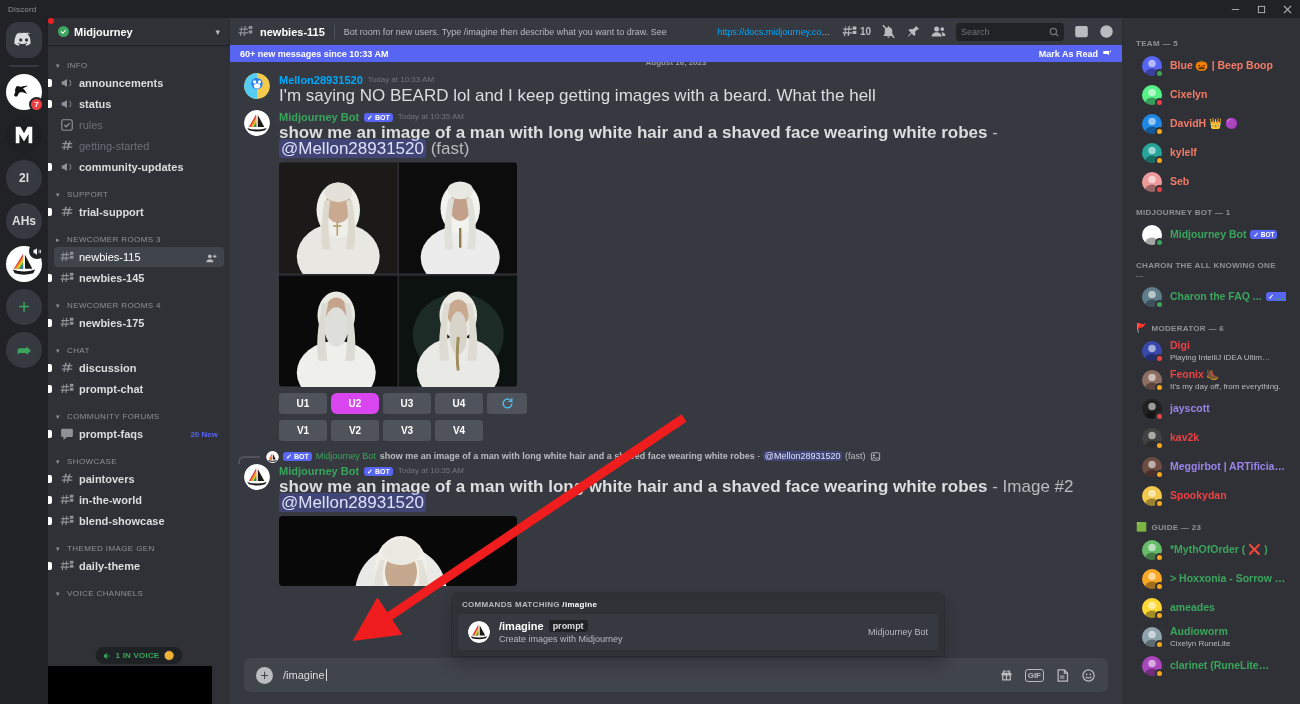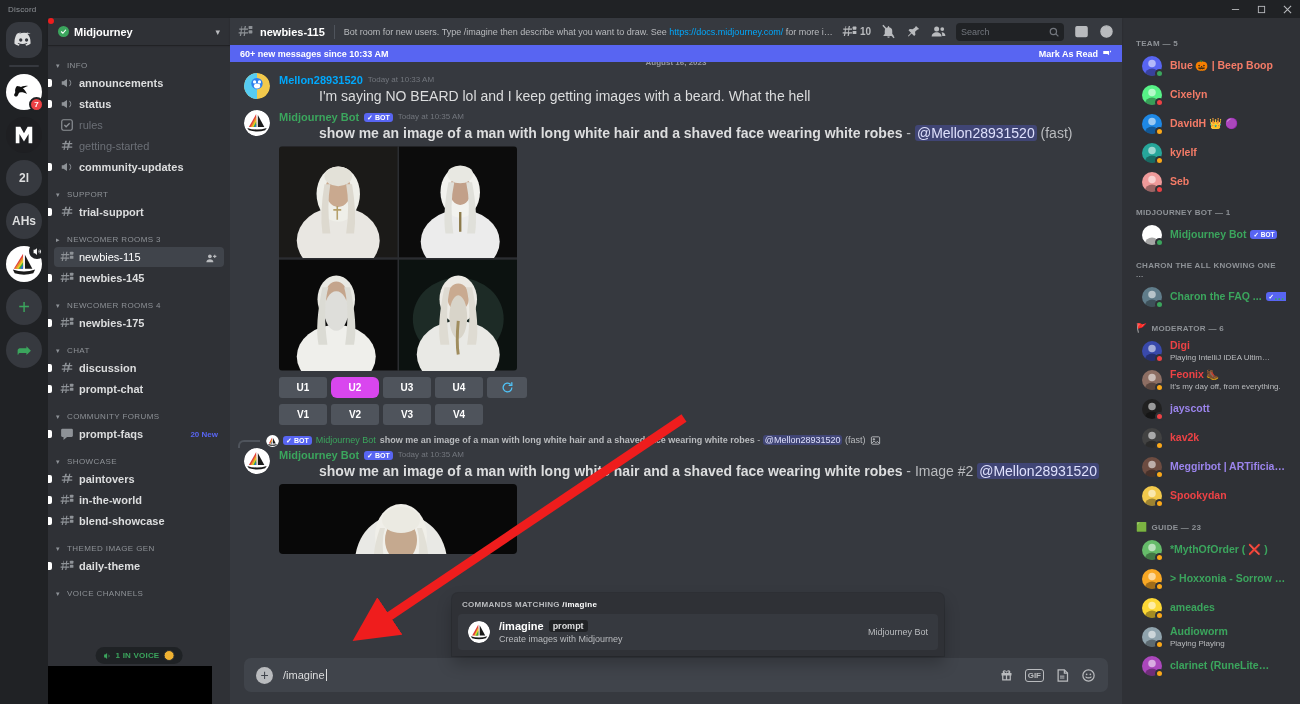--- a/index.html
+++ b/index.html
@@ -124,21 +124,21 @@
     height: 27px; flex: 0 0 27px; display: flex; align-items: center;
     padding: 0 8px; gap: 7px;
     box-shadow: 0 1px 0 rgba(4,4,5,.2), 0 1px 2px rgba(4,4,5,.2);
     background: #36393f; z-index: 6;
   }
   .chan-header .h-icon { color: #8e9297; width: 15px; height: 15px; display:flex; }
   .chan-header .h-icon svg { width: 15px; height: 15px; fill: currentColor; }
   .chan-header .h-name { font-size: 11px; font-weight: bold; color: #fff; }
   .chan-header .h-div { width: 1px; height: 14px; background: #4f545c; margin: 0 2px; }
   .chan-header .h-topic { font-size: 9px; color: #b9bbbe; white-space: nowrap; overflow: hidden; text-overflow: ellipsis; flex:1; min-width:0;}
-  .chan-header .h-topic a { color: #00a8fc; text-decoration: none; }
+  .chan-header .h-topic a { color: #00a8fc; text-decoration: none; margin-left: 48px; }
   .h-right { margin-left: auto; display: flex; align-items: center; gap: 10px; flex:0 0 auto;}
   .h-ic { color: #b9bbbe; display: flex; align-items: center; gap: 3px; cursor: pointer; }
   .h-ic svg { width: 15px; height: 15px; fill: currentColor; }
   .h-ic .cnt { font-size: 10px; font-weight: 600; color:#b9bbbe;}
   .searchbox {
     width: 108px; height: 18px; background: #202225; border-radius: 4px;
     display: flex; align-items: center; padding: 0 5px; gap: 4px; cursor: text;
   }
   .searchbox .sp { font-size: 9px; color: #72767d; flex: 1; }
   .searchbox .sic { color: #72767d; width: 10px; height: 10px; display:flex;}
@@ -161,21 +161,21 @@
   .msg .mhead { display: flex; align-items: center; gap: 5px; line-height: 14px; }
   .uname { font-size: 11px; font-weight: 600; }
   .uname.blue { color: #00a8fc; }
   .uname.green { color: #3ba55d; }
   .bot-tag {
     background: #5865f2; color: #fff; font-size: 7px; font-weight: 600;
     border-radius: 3px; padding: 1px 3px; display: inline-flex; align-items: center; gap: 2px;
     line-height: 1;
   }
   .ts { font-size: 8px; color: #72767d; }
-  .mtext { font-size: 14px; color: #dcddde; line-height: 16px; margin-top: 1px; margin-left: 40px; }
+  .mtext { font-size: 17px; color: #dcddde; line-height: 16px; margin-top: 1px; }
   .mtext.bold { font-weight: bold; }
   .mention { background: rgba(88,101,242,.3); color: #dee0fc; border-radius: 3px; padding: 0 2px; font-weight: 500; }
   .dim { color: #b9bbbe; font-weight: normal; }
 
   .imggrid {
     width: 238px; margin-top: 5px; border-radius: 4px; overflow: hidden;
     display: grid; grid-template-columns: 1fr 1fr; gap: 1px; background: #2b2d31;
   }
   .imggrid .cell { height: 112px; position: relative; overflow:hidden; }
 
@@ -1193,21 +1193,21 @@
       <div class="mav">
             <div class="inner"><svg viewBox="0 0 32 32" style="width:100%;height:100%">
                 <rect width="32" height="32" fill="#90a4ae"></rect>
                 <circle cx="16" cy="12" r="6" fill="rgba(255,255,255,.55)"></circle>
                 <ellipse cx="16" cy="29" rx="11" ry="9" fill="rgba(0,0,0,.35)"></ellipse>
               </svg></div>
             <span class="status st-idle"></span>
           </div>
       <div class="mtexts">
         <div class="mname" style="color:#3ba55d"><span>Audioworm</span></div>
-        <div class="mstatus">Playing Playing</div>
+        <div class="mstatus">Cixelyn RuneLite</div>
       </div>
         </div>
         <div class="member">
       <div class="mav">
             <div class="inner"><svg viewBox="0 0 32 32" style="width:100%;height:100%">
                 <rect width="32" height="32" fill="#ab47bc"></rect>
                 <circle cx="16" cy="12" r="6" fill="rgba(255,255,255,.55)"></circle>
                 <ellipse cx="16" cy="29" rx="11" ry="9" fill="rgba(0,0,0,.35)"></ellipse>
               </svg></div>
             <span class="status st-idle"></span>

